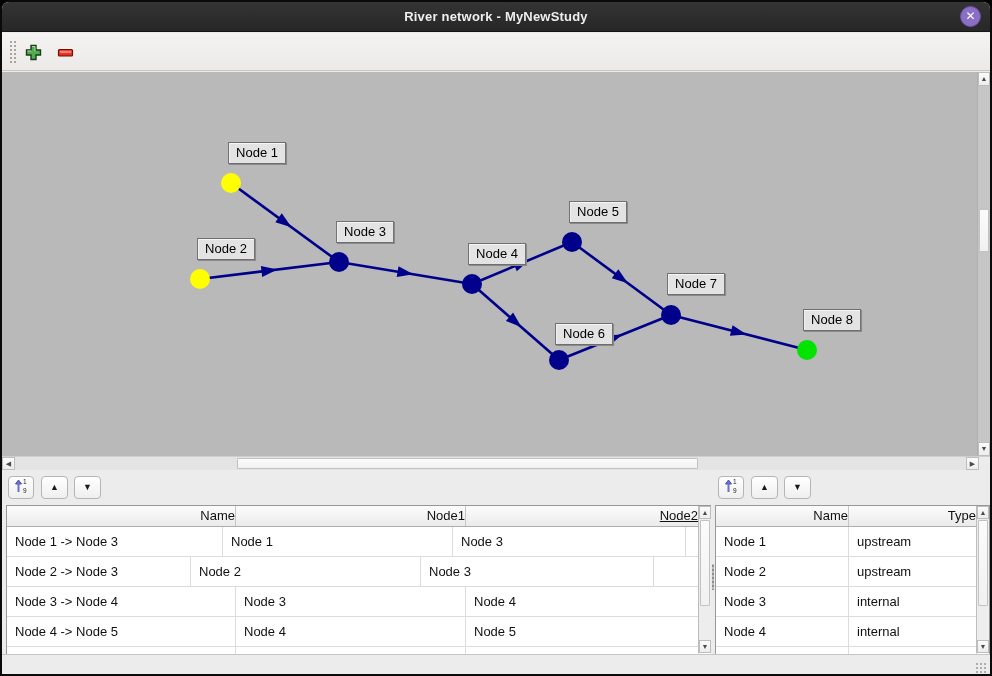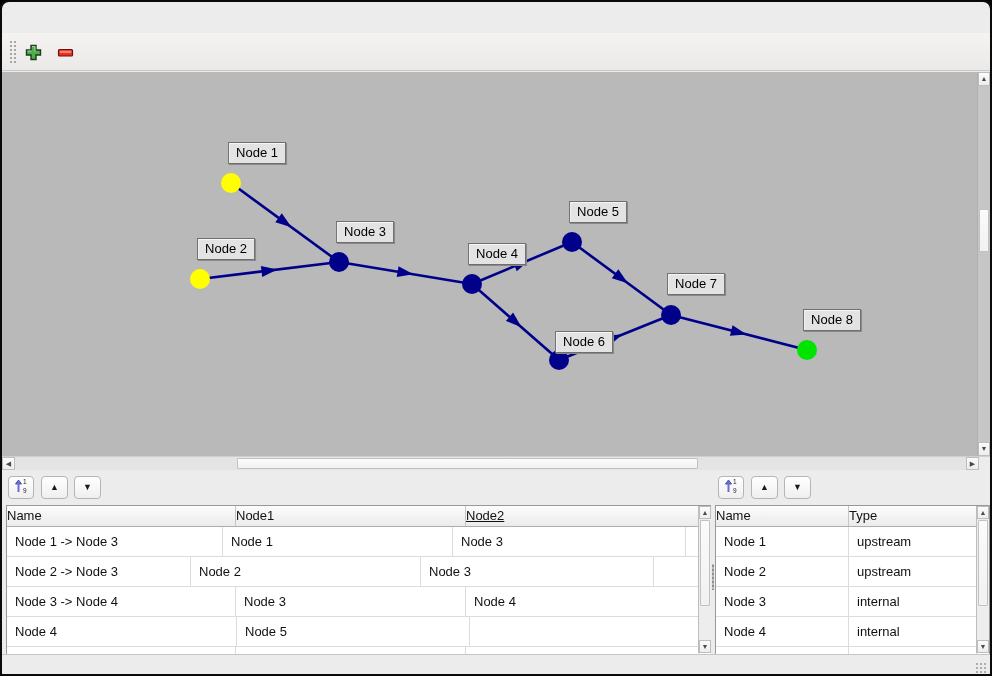--- a/index.html
+++ b/index.html
@@ -89,21 +89,21 @@
   
   .panel-toolbar-btn {
     position:absolute; top:474px; height:23px; width:27px;
     background:linear-gradient(#ffffff,#efefef); border:1px solid #b5b5b5;
     border-radius:4px; cursor:pointer; text-align:center; padding:0;
     font-size:9px; color:#1a1a1a; line-height:21px;
   }
   .grid-frame { position:absolute; top:503px; border:1px solid #989898; background:#fff; }
   .grid-head { display:flex; height:21px; background:linear-gradient(#fcfcfc,#ebebeb); border-bottom:1px solid #aeaeae; }
   .grid-head .hc {
-    font-size:13px; color:#111; text-align:left; line-height:20px;
+    font-size:13px; color:#111; text-align:right; line-height:20px;
     border-right:1px solid #c6c6c6; overflow:hidden; cursor:pointer;
   }
   .grid-row { display:flex; height:30px; border-bottom:1px solid #dcdcdc; background:#fff; }
   .grid-row .c {
     font-size:13px; color:#111; line-height:29px; padding-left:8px;
     border-right:1px solid #dcdcdc; overflow:hidden; white-space:nowrap; cursor:default;
   }
   .grid-vscroll { position:absolute; top:0; right:0; width:13px; background:#ededed; border-left:1px solid #bdbdbd; }
 
   .statusbar {
@@ -113,20 +113,26 @@
   .resize-grip {
     position:absolute; right:4px; bottom:3px; width:11px; height:11px;
     background-image:radial-gradient(#adadad 1px, transparent 1.2px); background-size:4px 4px;
   }
 </style>
 </head>
 <body>
 
 <div class="window">
 
+  <div class="titlebar">
+    <span class="title">River network - MyNewStudy</span>
+    <div class="close-btn">
+      <span>✕</span>
+    </div>
+  </div>
 
   <div class="toolbar">
     <div class="tb-grip"></div>
     <button class="tb-btn" id="btn-add">
       <svg width="17" height="17" viewBox="0 0 17 17">
         <path d="M6 1.5 h5 v4.5 h4.5 v5 h-4.5 v4.5 h-5 v-4.5 h-4.5 v-5 h4.5 z" fill="#4fae4c" stroke="#1d3a1d" stroke-width="1.4"></path>
         <path d="M7 2.5 h3 v5 M2.5 7 h4" fill="none" stroke="#a8dca6" stroke-width="1"></path>
       </svg>
     </button>
     <button class="tb-btn" id="btn-remove">
@@ -162,21 +168,21 @@
         <circle cx="570" cy="170" r="10" fill="#00008b"></circle>
         <circle cx="557" cy="288" r="10" fill="#00008b"></circle>
         <circle cx="669" cy="243" r="10" fill="#00008b"></circle>
         <circle cx="805" cy="278" r="10" fill="#00e400"></circle>
       </svg>
   <div class="node-label" style="left: 255px; top: 81px;">Node 1</div>
       <div class="node-label" style="left: 224px; top: 177px;">Node 2</div>
       <div class="node-label" style="left: 363px; top: 160px;">Node 3</div>
       <div class="node-label" style="left: 495px; top: 182px;">Node 4</div>
       <div class="node-label" style="left: 596px; top: 140px;">Node 5</div>
-      <div class="node-label" style="left: 582px; top: 270px;">Node 6</div>
+      <div class="node-label" style="left: 582px; top: 262px;">Node 6</div>
       <div class="node-label" style="left: 694px; top: 212px;">Node 7</div>
       <div class="node-label" style="left: 830px; top: 248px;">Node 8</div>
     </div>
 
   <div class="vscroll" id="canvas-vscroll">
     <button class="scr-btn" style="left:0;top:0;width:12px;height:14px;"><span>▲</span></button>
     <div class="scr-thumb" style="left:1px;top:137px;width:10px;height:43px;"></div>
     <button class="scr-btn" style="left:0;bottom:0;width:12px;height:14px;"><span>▼</span></button>
   </div>
 
@@ -229,20 +235,21 @@
           <div class="c" style="width: 184px;">Node 2 -&gt; Node 3</div>
           <div class="c" style="width: 230px;">Node 2</div>
           <div class="c" style="width: 233px;">Node 3</div>
         </div>
         <div class="grid-row">
           <div class="c" style="width: 229px;">Node 3 -&gt; Node 4</div>
           <div class="c" style="width: 230px;">Node 3</div>
           <div class="c" style="width: 233px;">Node 4</div>
         </div>
         <div class="grid-row">
+          <div class="c" style="width: 229px;">Node 4 -&gt; Node 5</div>
           <div class="c" style="width: 230px;">Node 4</div>
           <div class="c" style="width: 233px;">Node 5</div>
         </div>
         <div class="grid-row" style="height: 7px; border-bottom: none;">
           <div class="c" style="width: 229px; height: 7px;"></div>
           <div class="c" style="width: 230px; height: 7px;"></div>
           <div class="c" style="width: 233px; height: 7px;"></div>
         </div>
       </div>
     <div class="grid-vscroll" style="height:147px;">

